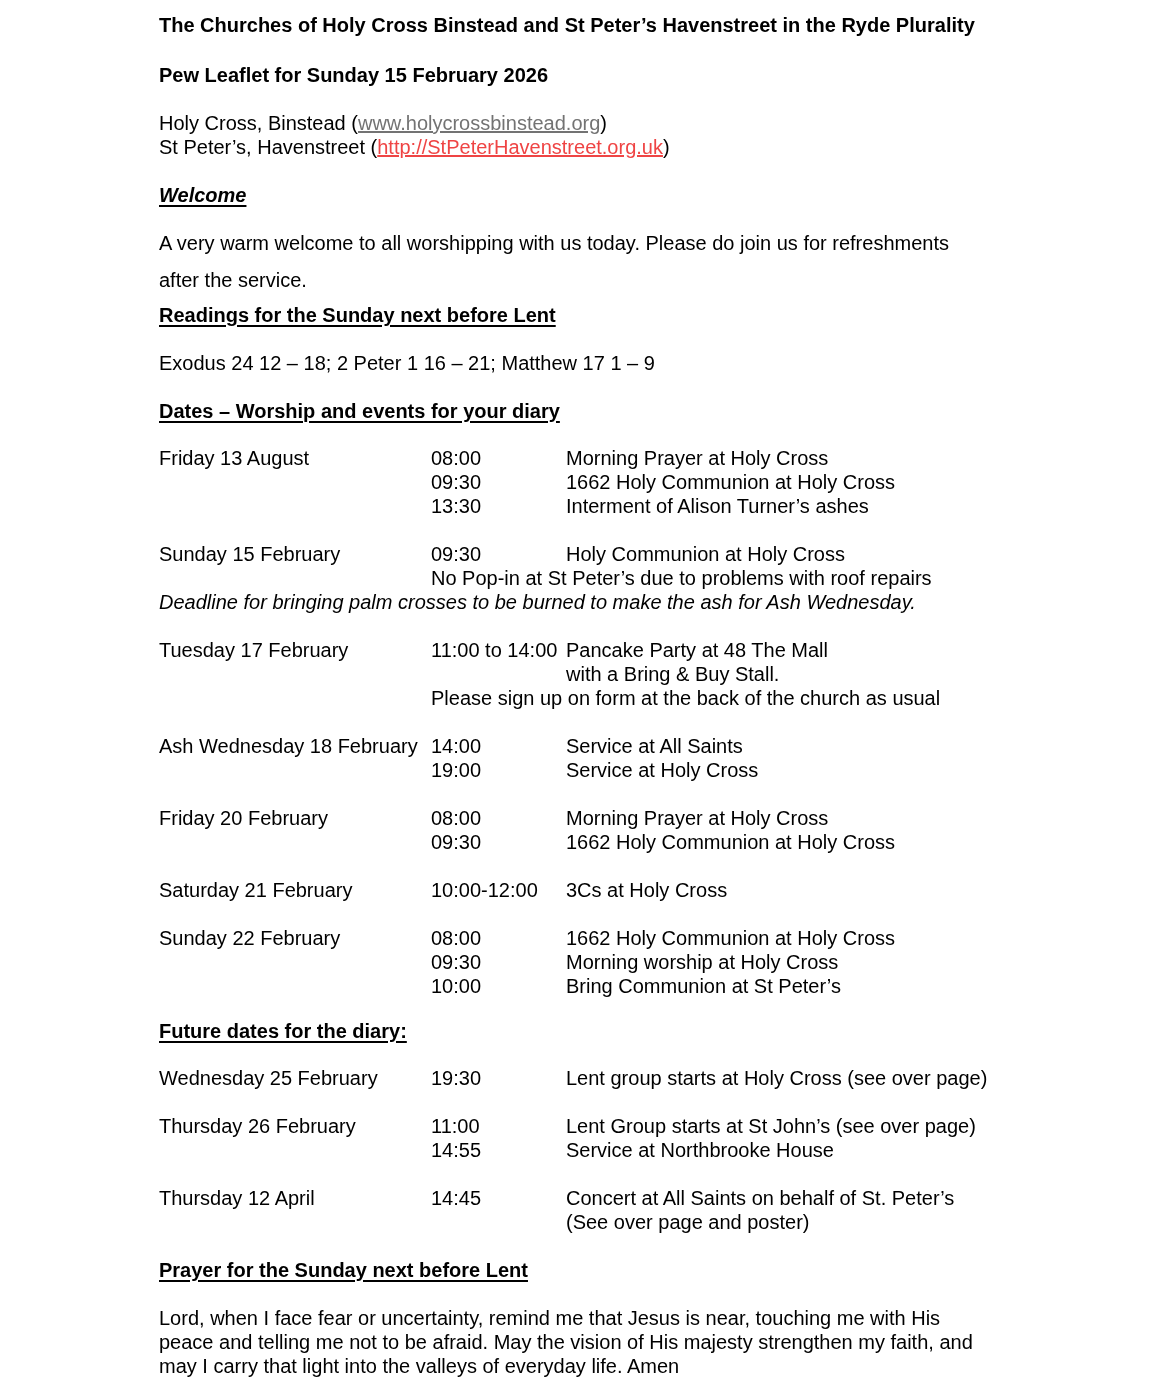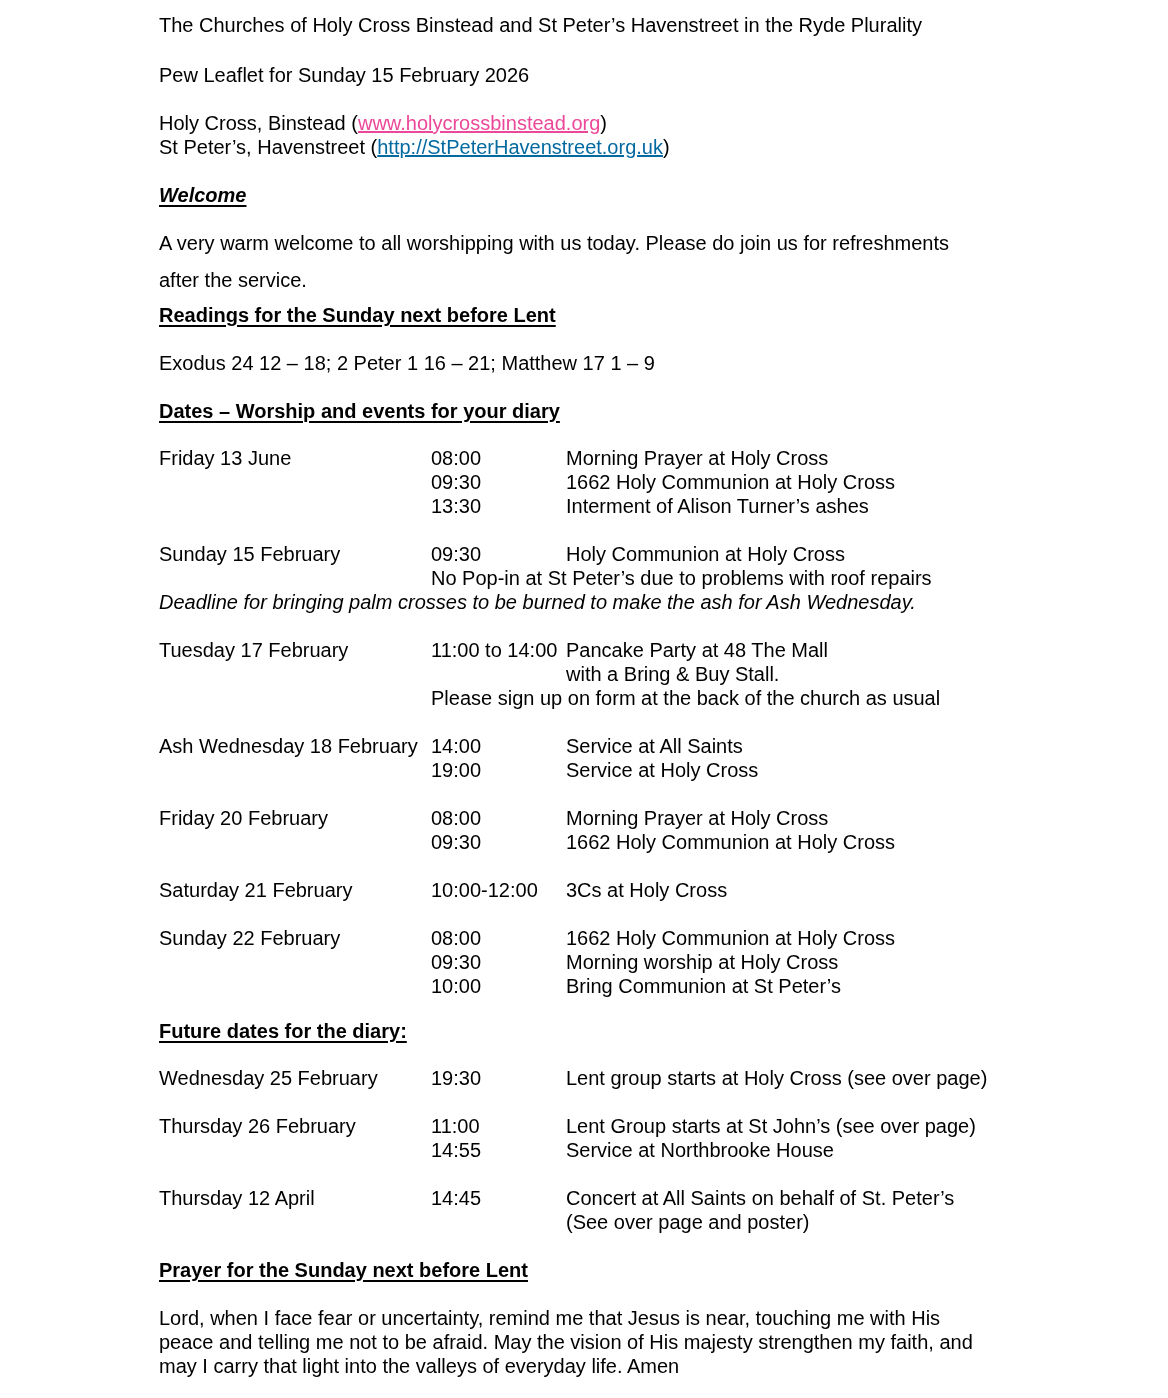--- a/index.html
+++ b/index.html
@@ -2,25 +2,25 @@
 <html><head>
 <meta charset="utf-8">
 <style>
   html, body { margin: 0; padding: 0; background: #ffffff; }
   body {
     width: 1168px; height: 1398px; overflow: hidden; position: relative;
     font-family: "Liberation Sans", sans-serif; color: #000; font-size: 20px;
   }
   .page { position: absolute; left: 159px; top: 0; width: 900px; }
   .line { position: absolute; left: 0; white-space: nowrap; line-height: 24px; }
-  .bold { font-weight: normal; }
+  .bold { font-weight: bold; }
   .heading { font-weight: bold; text-decoration: underline; text-decoration-thickness: 2px; text-underline-offset: 3px; }
   .italic { font-style: italic; }
-  a.link1 { color: #ec4899; text-decoration: underline; }
-  a.link2 { color: #0369a1; text-decoration: underline; }
+  a.link1 { color: #737373; text-decoration: underline; }
+  a.link2 { color: #ef4444; text-decoration: underline; }
   .c-date { position: absolute; left: 0; }
   .c-time { position: absolute; left: 272px; }
   .c-event { position: absolute; left: 407px; }
 </style>
 </head>
 <body>
 
 <div class="page">
 
   <div class="line bold" style="top:13px;">The Churches of Holy Cross Binstead and St Peter’s Havenstreet in the Ryde Plurality</div>
@@ -36,21 +36,21 @@
   <div class="line heading" style="top:183px;font-style:italic;">Welcome</div>
   <div class="line" style="top:231px;">A very warm welcome to all worshipping with us today. Please do join us for refreshments</div>
   <div class="line" style="top:268px;">after the service.</div>
 
   <div class="line heading" style="top:303px;">Readings for the Sunday next before Lent</div>
   <div class="line" style="top:351px;">Exodus 24 12 – 18; 2 Peter 1 16 – 21; Matthew 17 1 – 9</div>
 
   <div class="line heading" style="top:399px;">Dates – Worship and events for your diary</div>
 
   <div class="line" style="top:446px; width:900px;">
-    <span class="c-date">Friday 13 June</span>
+    <span class="c-date">Friday 13 August</span>
     <span class="c-time">08:00</span>
     <span class="c-event">Morning Prayer at Holy Cross</span>
   </div>
   <div class="line" style="top:470px; width:900px;">
     <span class="c-time">09:30</span>
     <span class="c-event">1662 Holy Communion at Holy Cross</span>
   </div>
   <div class="line" style="top:494px; width:900px;">
     <span class="c-time">13:30</span>
     <span class="c-event">Interment of Alison Turner’s ashes</span>

